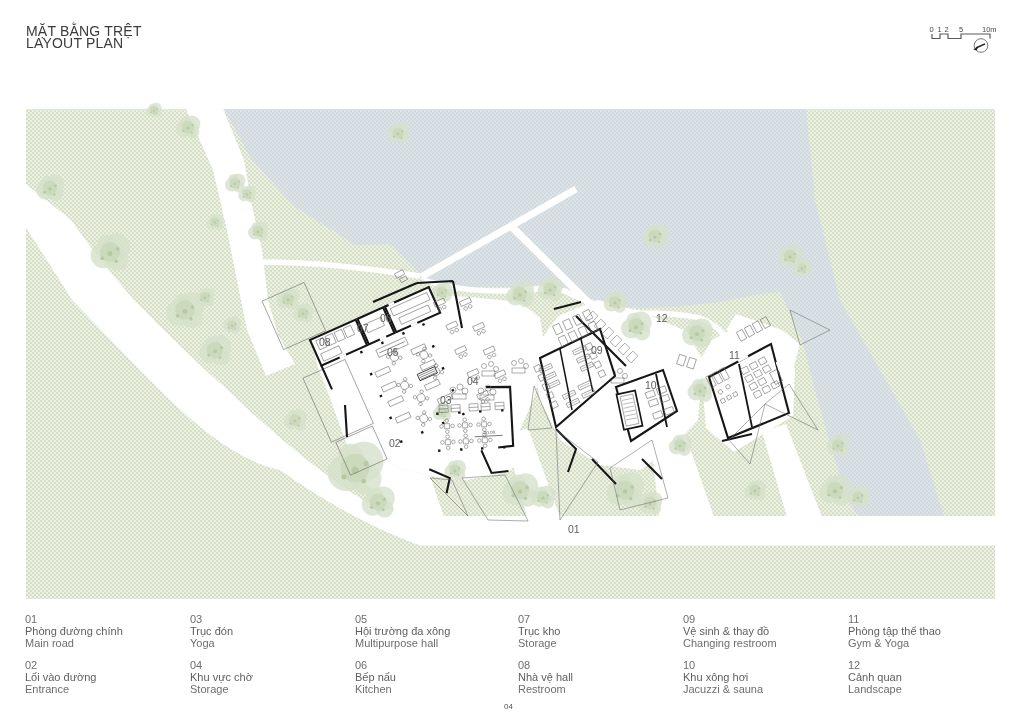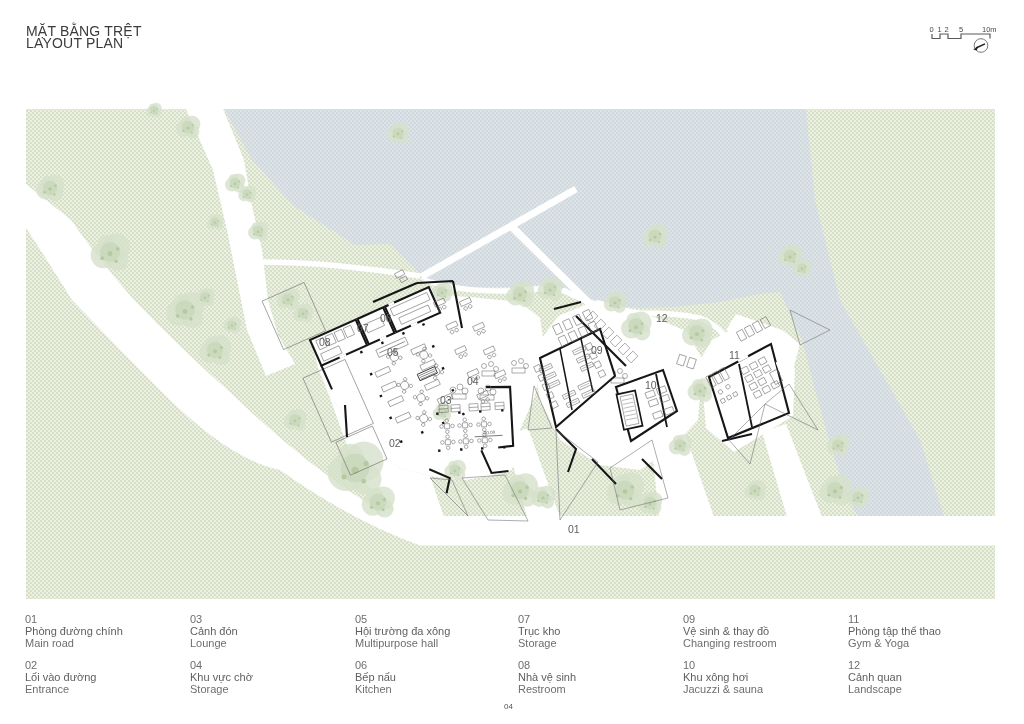--- a/index.html
+++ b/index.html
@@ -517,22 +517,22 @@
     </div>
 
   <div class="abs" style="left:25px;top:48px;">
       <div style="color:#6e6e6e">02</div>
       <div>Lối vào đường</div>
       <div style="color:#6e6e6e">Entrance</div>
     </div>
 
   <div class="abs" style="left:190px;top:2px;">
       <div style="color:#6e6e6e">03</div>
-      <div>Cảnh đón</div>
-      <div style="color:#6e6e6e">Lounge</div>
+      <div>Trục đón</div>
+      <div style="color:#6e6e6e">Yoga</div>
     </div>
 
   <div class="abs" style="left:190px;top:48px;">
       <div style="color:#6e6e6e">04</div>
       <div>Khu vực chờ</div>
       <div style="color:#6e6e6e">Storage</div>
     </div>
 
   <div class="abs" style="left:355px;top:2px;">
       <div style="color:#6e6e6e">05</div>
@@ -547,21 +547,21 @@
     </div>
 
   <div class="abs" style="left:518px;top:2px;">
       <div style="color:#6e6e6e">07</div>
       <div>Trục kho</div>
       <div style="color:#6e6e6e">Storage</div>
     </div>
 
   <div class="abs" style="left:518px;top:48px;">
       <div style="color:#6e6e6e">08</div>
-      <div>Nhà vệ sinh</div>
+      <div>Nhà vệ hall</div>
       <div style="color:#6e6e6e">Restroom</div>
     </div>
 
   <div class="abs" style="left:683px;top:2px;">
       <div style="color:#6e6e6e">09</div>
       <div>Vệ sinh &amp; thay đồ</div>
       <div style="color:#6e6e6e">Changing restroom</div>
     </div>
 
   <div class="abs" style="left:683px;top:48px;">

